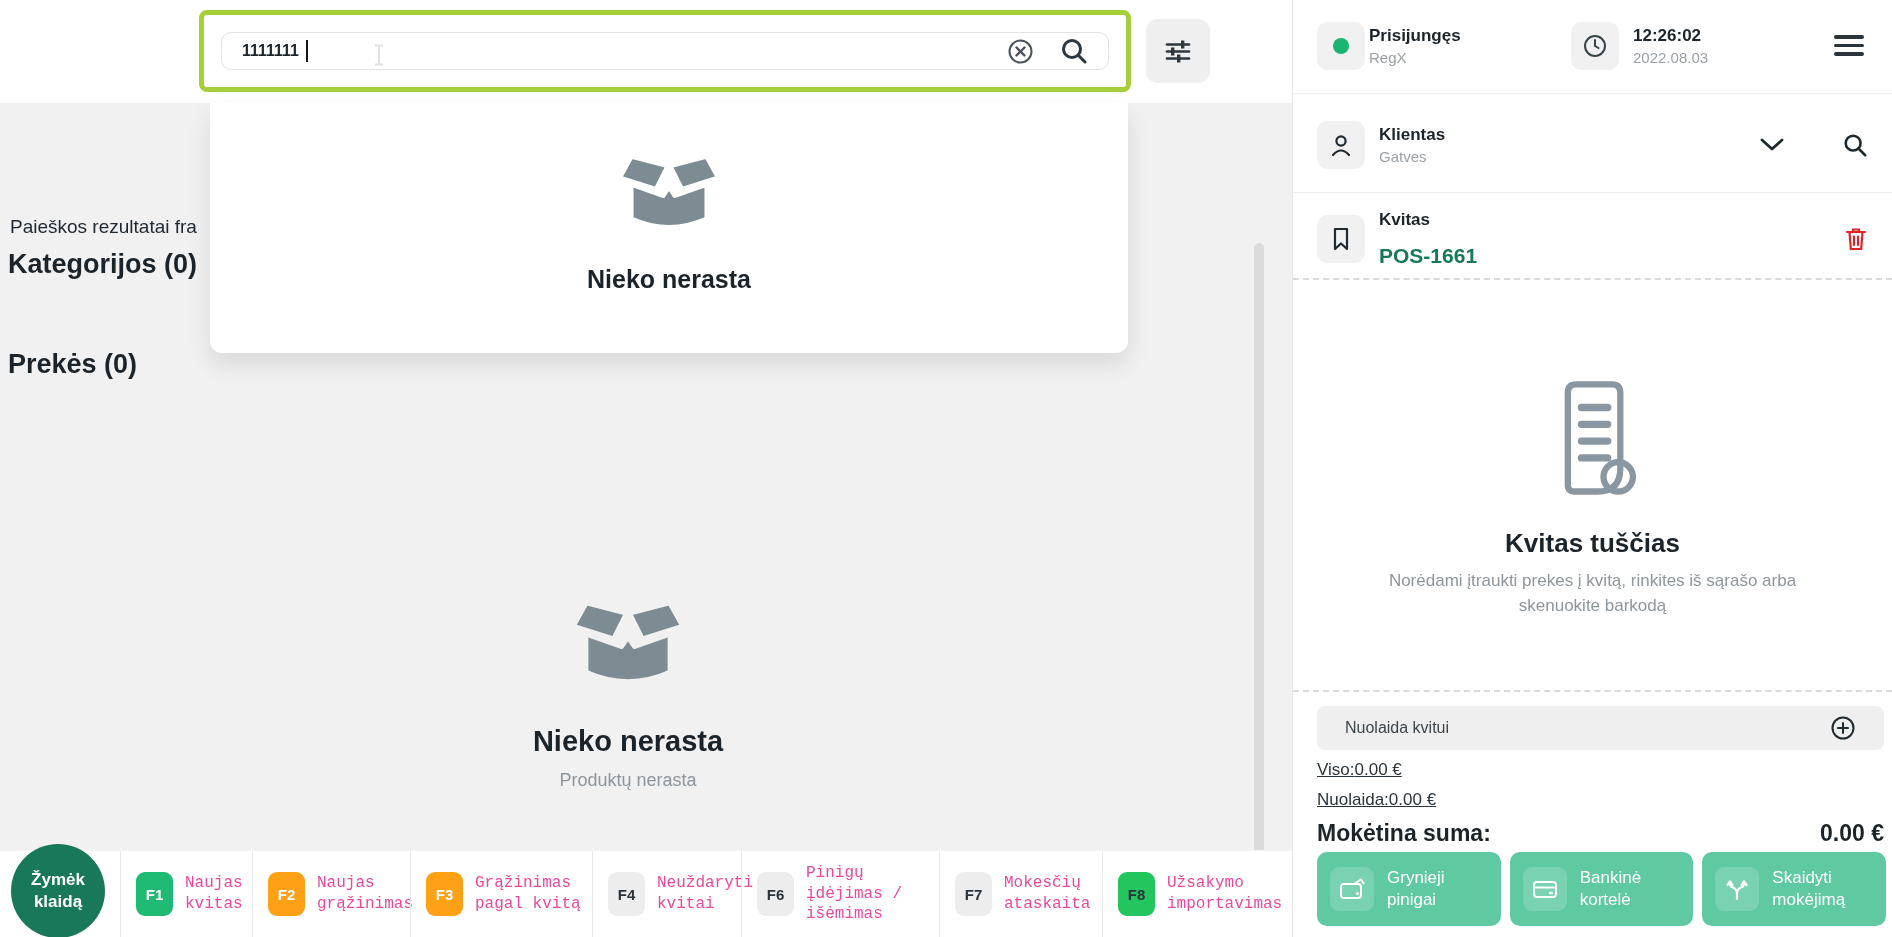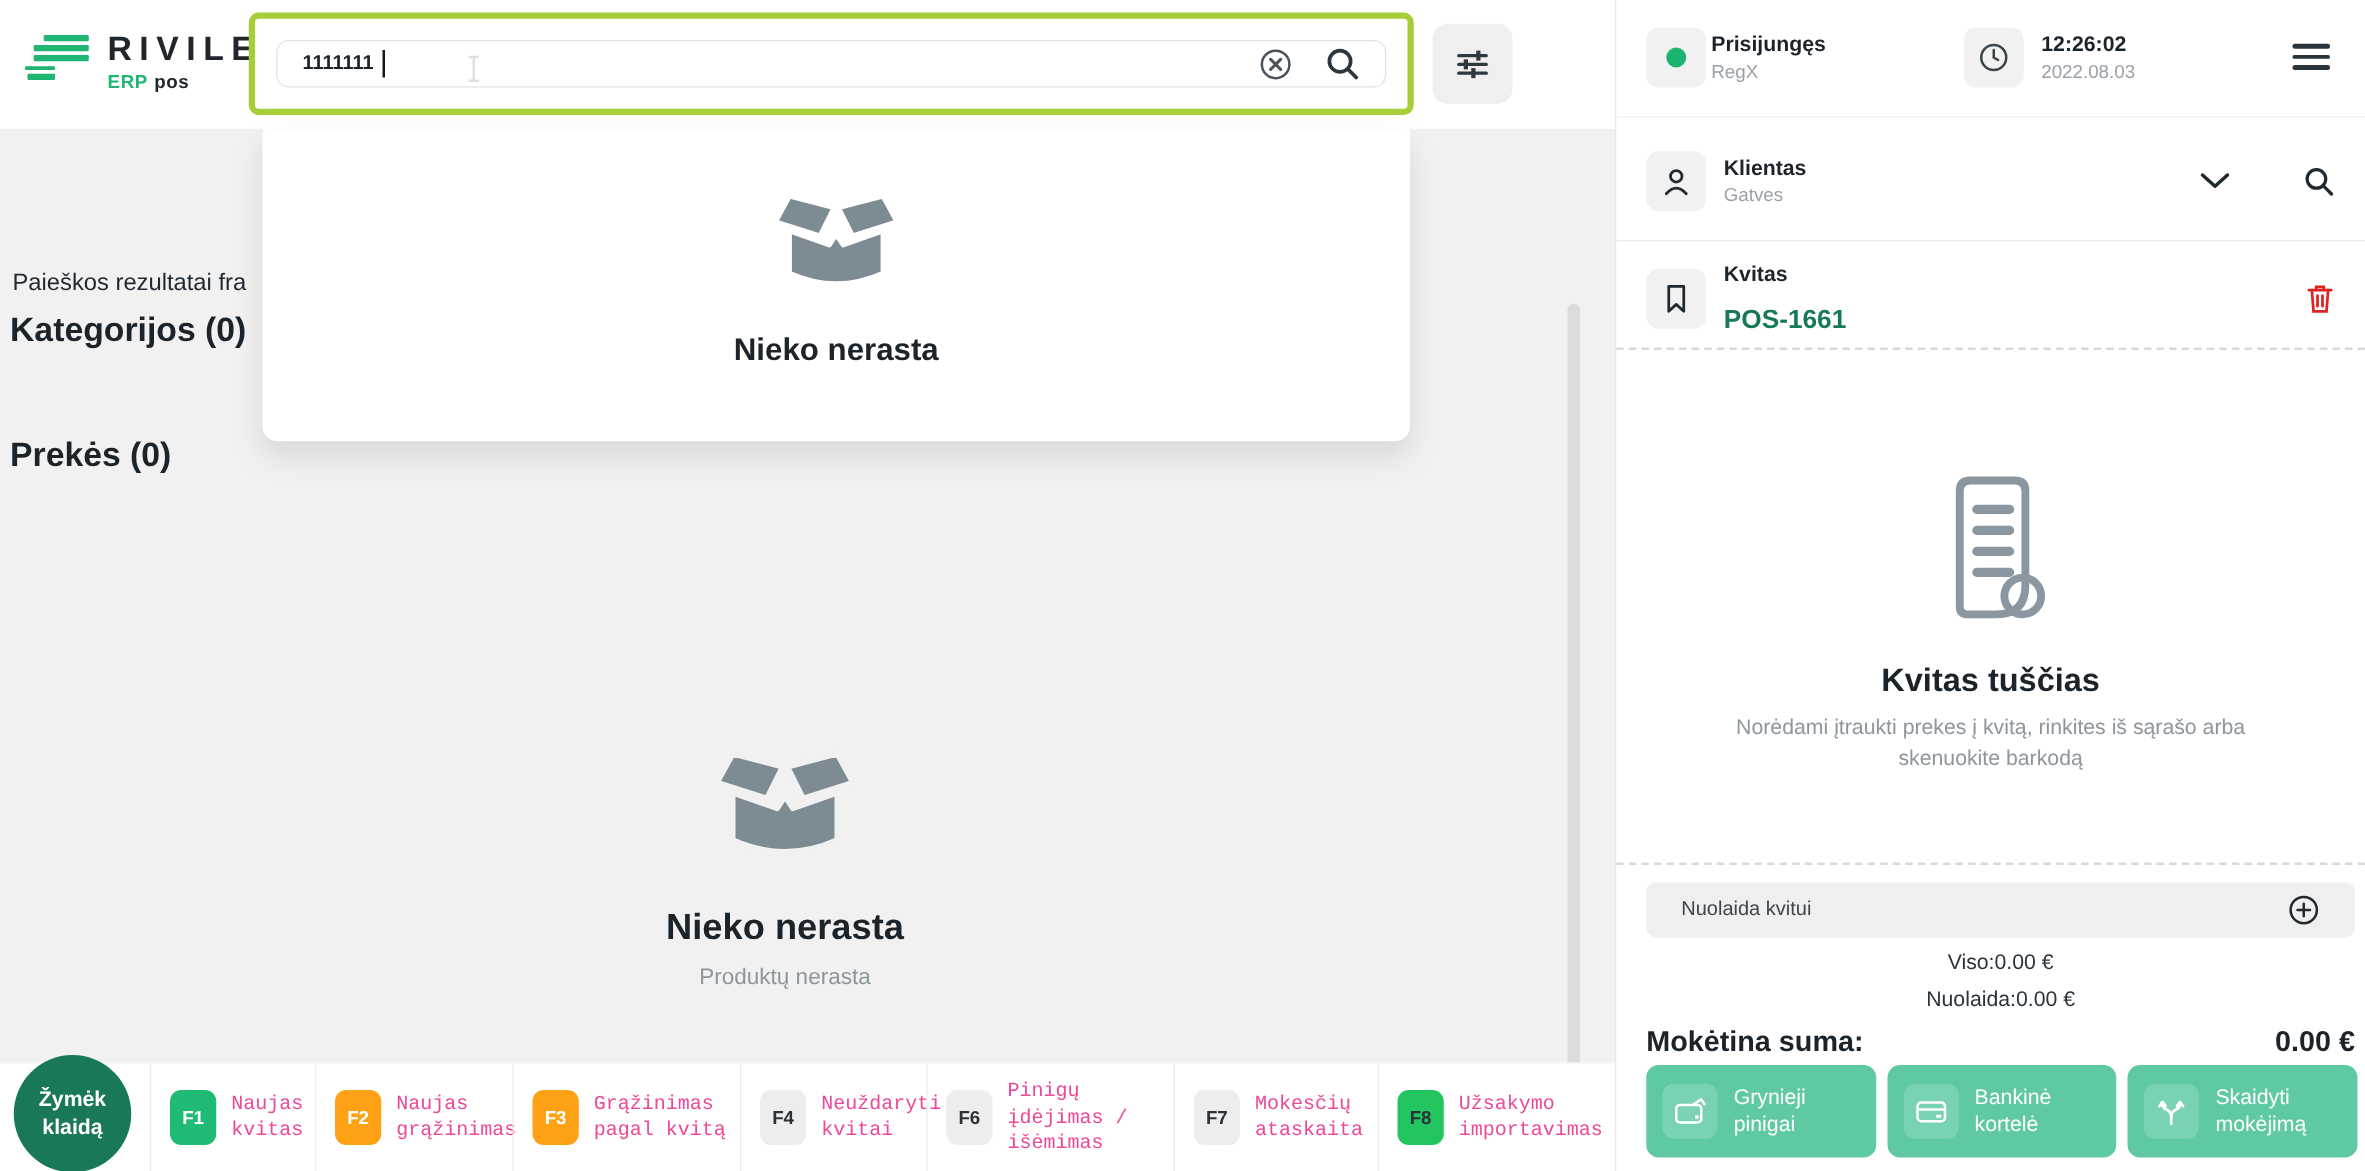--- a/index.html
+++ b/index.html
@@ -65,55 +65,40 @@
   .rp-dashed1{position:absolute;top:278px;left:0;right:0;border-top:2px dashed #d9d9d9;}
   .rp-empty{position:absolute;left:70px;right:70px;top:376px;text-align:center;}
   .rp-empty .ricon{display:inline-block;}
   .re-title{font-size:26px;font-weight:bold;margin-top:22px;color:#1c242b;}
   .re-sub{font-size:17px;color:#8d969c;margin-top:10px;line-height:1.45;width:412px;margin-left:auto;margin-right:auto;}
   .rp-dashed2{position:absolute;top:690px;left:0;right:0;border-top:2px dashed #d9d9d9;}
   .discount-bar{position:absolute;left:24px;right:8px;top:706px;height:44px;background:#efefef;border-radius:8px;display:flex;align-items:center;padding:0 28px;box-sizing:border-box;}
   .discount-label{font-size:16px;color:#3c454b;}
   .discount-bar .plus{margin-left:auto;}
   .totals{position:absolute;left:24px;right:8px;top:760px;}
-  .trow{display:flex;justify-content:center;font-size:17px;color:#2a333a;margin-bottom:10px;}
+  .trow{display:flex;justify-content:flex-start;font-size:17px;color:#2a333a;margin-bottom:10px;text-decoration:underline;}
   .due{display:flex;justify-content:space-between;font-size:23px;font-weight:bold;color:#1c242b;margin-top:4px;}
   .payments{position:absolute;left:24px;right:6px;top:852px;display:flex;gap:9px;}
   .pay-btn{flex:1;height:74px;background:#5fc9a2;border-radius:10px;display:flex;align-items:center;gap:13px;padding-left:13px;box-sizing:border-box;color:#fff;cursor:pointer;}
   .pay-chip{width:44px;height:44px;background:#79d2b1;border-radius:9px;display:flex;align-items:center;justify-content:center;flex:0 0 auto;}
   .pay-label{font-size:17px;line-height:1.3;width:80px;}
   
   .err-circle{position:absolute;left:11px;top:844px;width:94px;height:94px;border-radius:50%;background:#19785a;color:#fff;font-weight:bold;font-size:17px;display:flex;align-items:center;justify-content:center;text-align:center;line-height:1.3;padding:0 12px;box-sizing:border-box;z-index:3;cursor:pointer;}
   .fk-sec{height:100%;display:flex;align-items:center;gap:12px;border-left:1px solid #eaeaea;padding-left:15px;box-sizing:border-box;cursor:pointer;}
   .fk-badge{width:37px;height:44px;border-radius:9px;display:flex;align-items:center;justify-content:center;font-weight:bold;font-size:15px;flex:0 0 auto;}
   .fk-green{background:#1fbb74;color:#fff;}
   .fk-orange{background:#ffa114;color:#fff;}
   .fk-gray{background:#ededed;color:#2a333a;}
   .fk-cyan{background:#22c55e;color:#2a333a;}
   .fk-label{font-size:16px;line-height:1.3;color:#ec4899;font-family:Liberation Mono, monospace;}
 </style>
 </head>
 <body>
 
 <div class="main-top">
-  <div class="logo">
-    <div class="logo-mark">
-      <div class="lb lb1"></div>
-        <div class="lb lb2"></div>
-        <div class="lb lb3"></div>
-        <div class="lb lb4"></div>
-        <div class="lb lb5"></div>
-    </div>
-    <div>
-      <div class="brand">RIVILE</div>
-      <div class="logo-sub">
-        <span class="erp">ERP</span><span class="pos">pos</span>
-      </div>
-    </div>
-  </div>
 
   <div class="search-wrap">
     <div class="search-field">
       <input class="search-input" type="text" value="1111111" style="">
       <span class="caret"></span>
       <span class="sf-icon">
         <svg width="27" height="27" viewBox="0 0 27 27" fill="none" stroke="#49535c" stroke-width="2">
             <circle cx="13.5" cy="13.5" r="11"></circle>
             <path d="M9.5 9.5 L17.5 17.5 M17.5 9.5 L9.5 17.5" stroke-width="2.4" stroke-linecap="round"></path>
           </svg>

